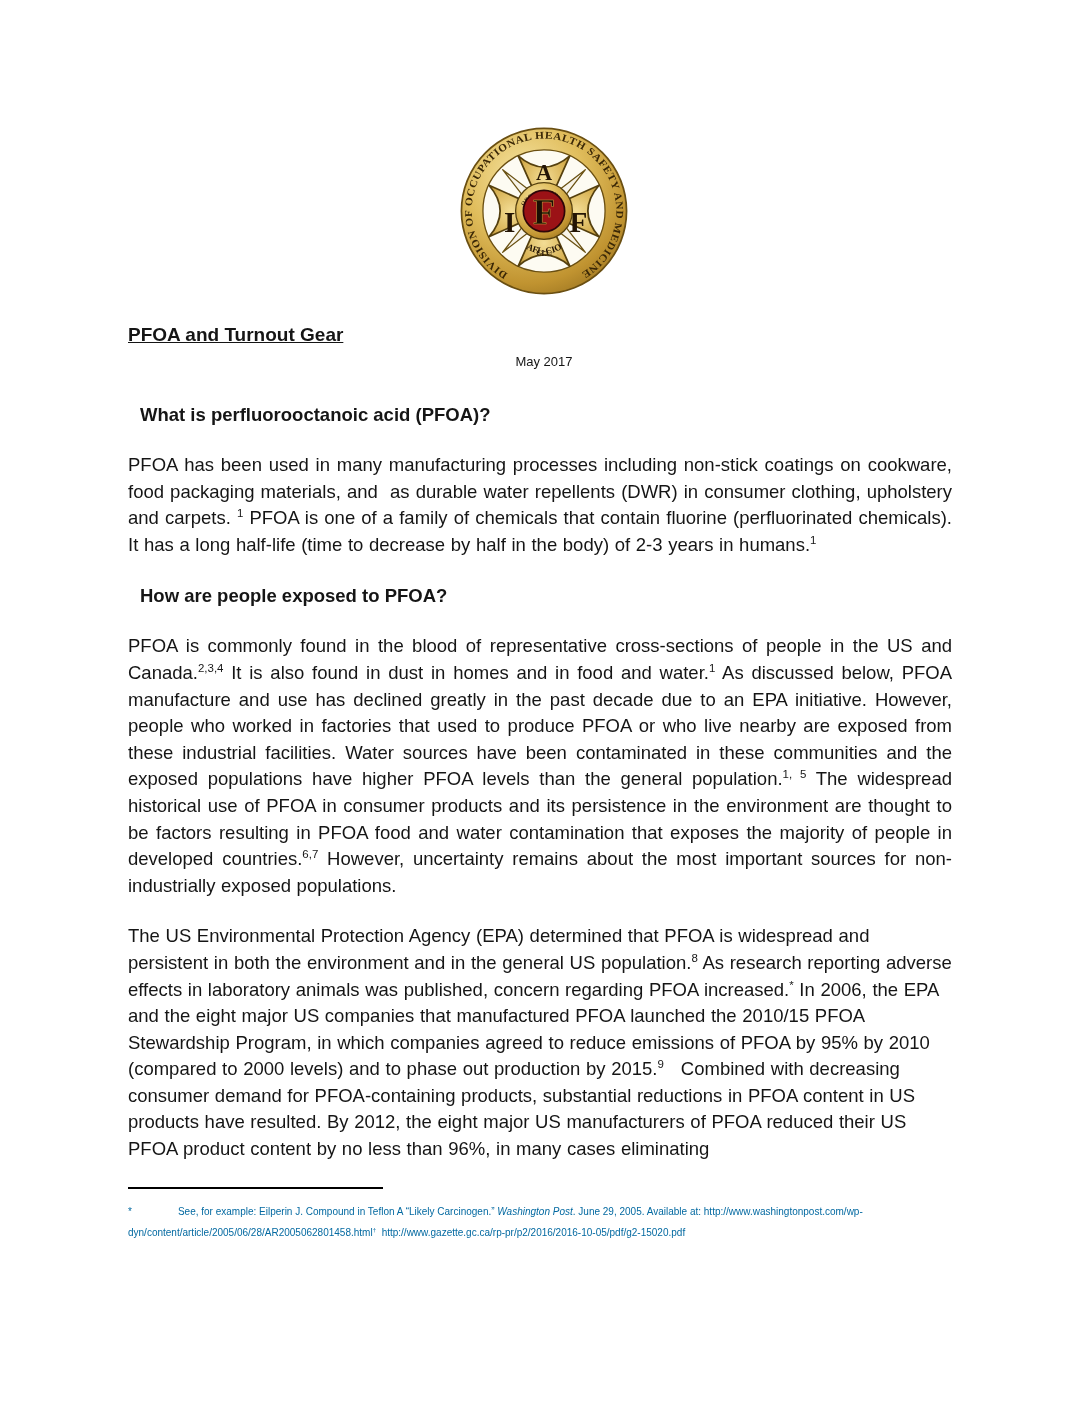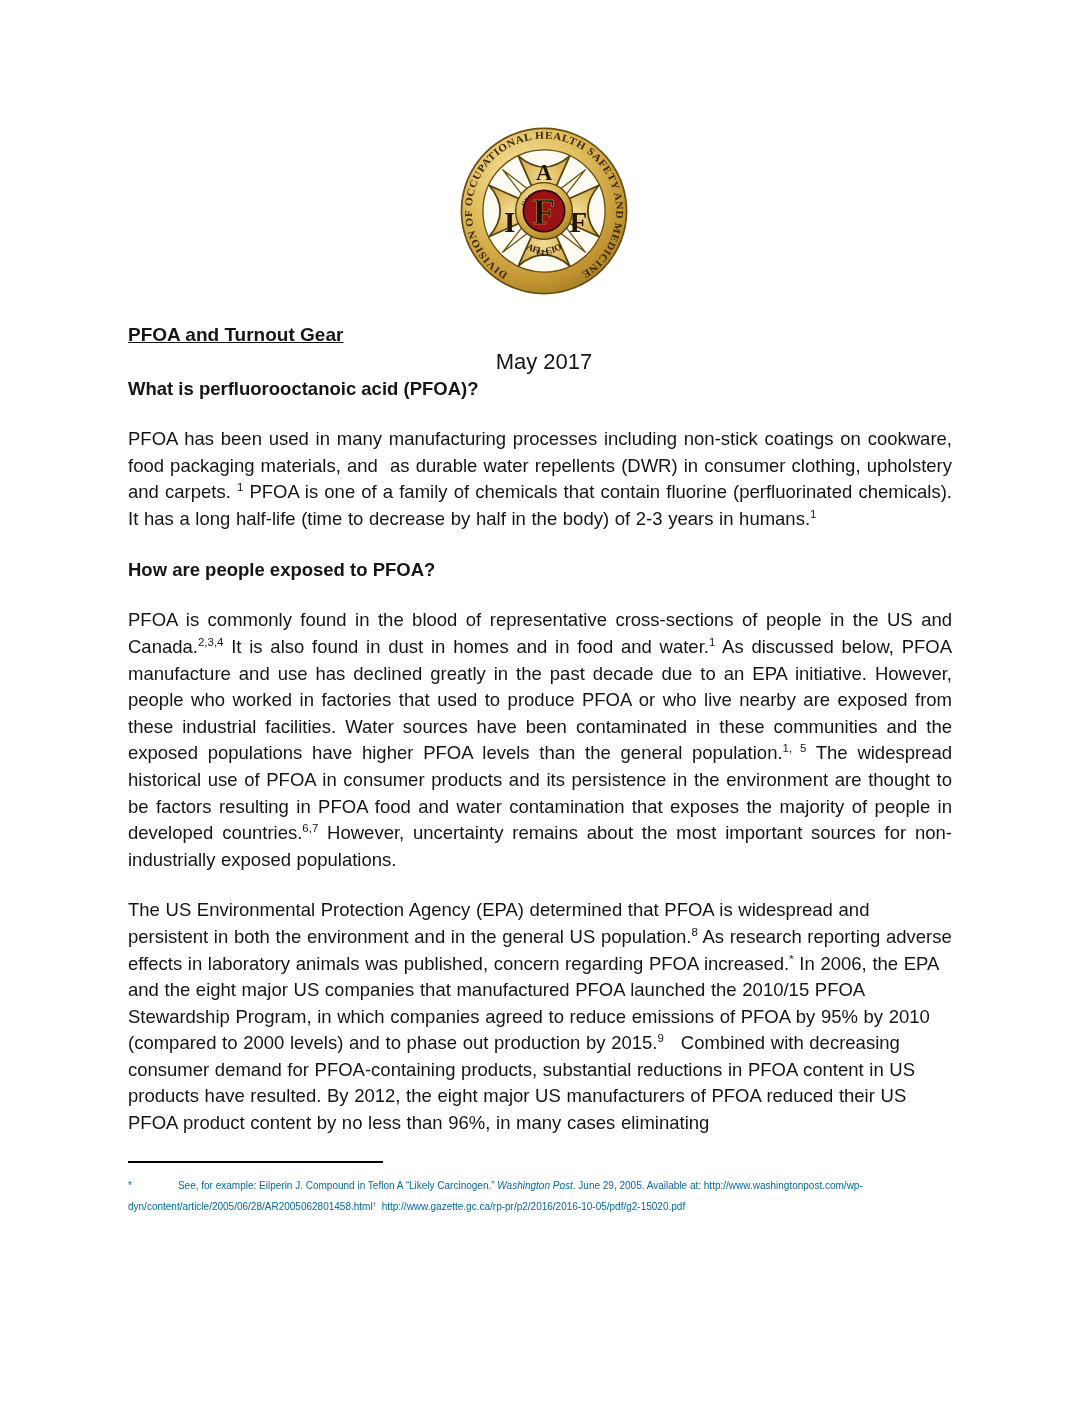--- a/index.html
+++ b/index.html
@@ -7,22 +7,22 @@
     width:1088px;height:1408px;margin:0 auto;overflow:hidden;
     font-family:"Liberation Sans",sans-serif;color:#151515;
   }
   .page{padding:125px 128px 0 128px;width:832px;}
   .logo-row{text-align:center;margin:0 0 20px 0;}
   .logo-row svg{display:inline-block;}
   .doc-title{
     text-align:left;font-size:19px;font-weight:bold;
     text-decoration:underline;line-height:27px;
   }
-  .doc-date{text-align:center;font-size:22px;line-height:27px;}
-  .heading{font-size:18.5px;font-weight:bold;line-height:27px;margin:0 0 24px 0;}
+  .doc-date{text-align:center;font-size:13px;line-height:27px;margin-bottom:26px;}
+  .heading{font-size:18.5px;font-weight:bold;line-height:27px;margin:0 0 24px 12px;}
   p.body{
     font-size:18.5px;line-height:26.6px;margin:0 8px 24px 0;
     word-spacing:0.5px;
   }
   p.justify{text-align:justify;}
   sup{font-size:62%;line-height:0;}
   .it{font-style:italic;}
   .tab{display:inline-block;width:46px;}
   .footnote-sep{
     width:255px;border:0;border-top:2.5px solid #000;

